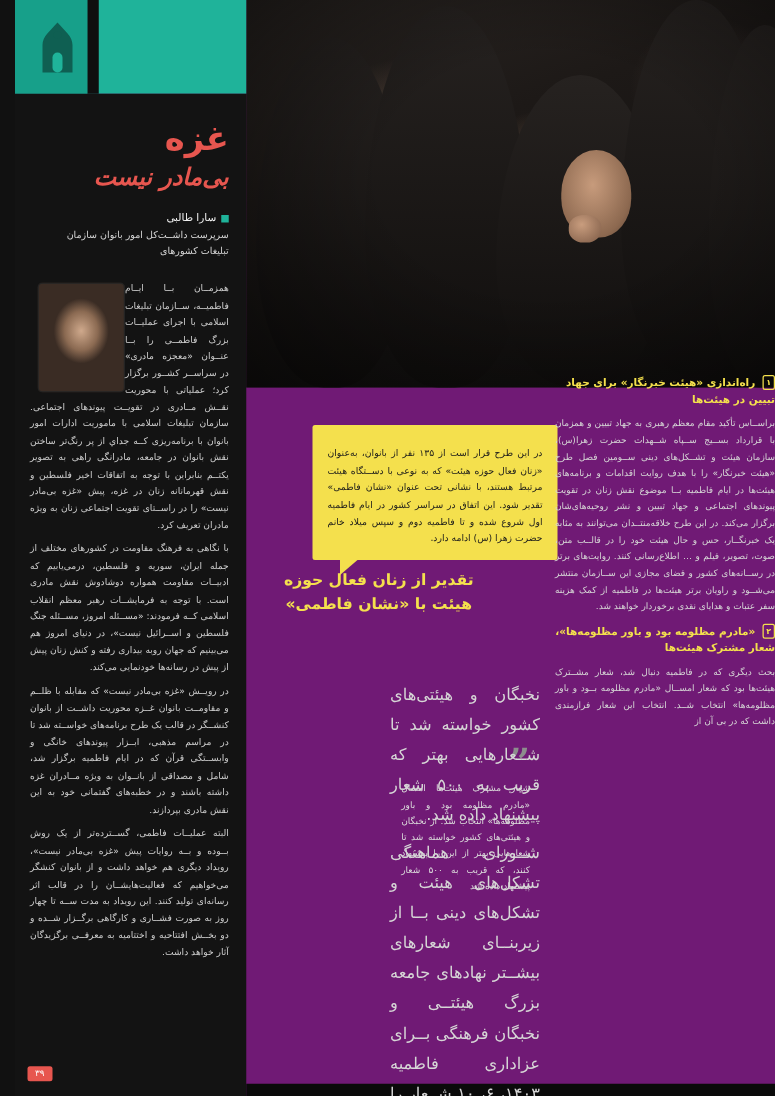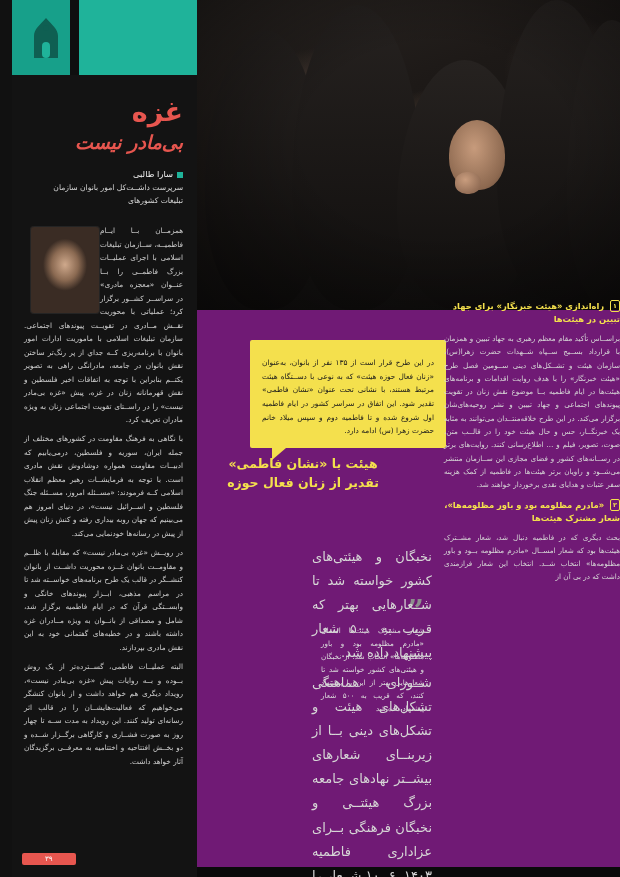--- a/index.html
+++ b/index.html
@@ -157,21 +157,21 @@
   .num {
     display: inline-block; color: #f4e04d; border: 1px solid #f4e04d;
     border-radius: 2px; font-size: 6.4px; padding: 0 2px; margin-left: 3px;
     vertical-align: 1px;
   }
 
   
   .page-num {
     position: absolute; left: 10px; bottom: 12px;
     background: #e7564f; color: #fff; font-size: 7px;
-    padding: 2px 23px; border-radius: 2px; letter-spacing: 1px;
+    padding: 2px 6px; border-radius: 2px; letter-spacing: 1px;
   }
   .bottom-band {
     position: absolute; left: 185px; bottom: 0; width: 435px; height: 10px;
     background: #0a0a0a;
   }
 </style>
 </head>
 <body>
 
 <div class="page">
@@ -219,22 +219,22 @@
 
   <div class="quote-box">
     <div class="quote-mark">”</div>
     <div>شعار مشترک هیئت‌ها امسال «مادرم مظلومه بود و باور مظلومه‌ها» انتخاب شد. از نخبگان و هیئتی‌های کشور خواسته شد تا شعارهایی بهتر از این را پیشنهاد کنند، که قریب به ۵۰۰ شعار پیشنهاد داده شد</div>
   </div>
 
   <div class="callout">
     <div>در این طرح قرار است از ۱۳۵ نفر از بانوان، به‌عنوان «زنان فعال حوزه هیئت» که به نوعی با دســتگاه هیئت مرتبط هستند، با نشانی تحت عنوان «نشان فاطمی» تقدیر شود. این اتفاق در سراسر کشور در ایام فاطمیه اول شروع شده و تا فاطمیه دوم و سپس میلاد خانم حضرت زهرا (س) ادامه دارد.</div>
   </div>
   <div class="callout-title">
+    <div>تقدیر از زنان فعال حوزه</div>
     <div>هیئت با «نشان فاطمی»</div>
-    <div>تقدیر از زنان فعال حوزه</div>
   </div>
 
   <div class="mid-col">
     <p>نخبگان و هیئتی‌های کشور خواسته شد تا شــعارهایی بهتر که قریب به ۵۰۰ شعار پیشنهاد داده شد.</p>
     <p>شــورای هماهنگی تشکل‌های هیئت و تشکل‌های دینی بــا از زیربنــای شعارهای بیشــتر نهادهای جامعه بزرگ هیئتــی و نخبگان فرهنگی بــرای عزاداری فاطمیه ۱۴۰۳، ۶، ۱۰ شــعار را به عنوان گزینه‌هــای نهایی به رأی آیین هیئت‌های کشور گذاشت و در نهایت با نظرسنجی از تمام هیئت‌ها و نخبگان فرهنگی از بین ۶ شعار، «مادرم مظلومه بود و باور مظلومه‌ها» به عنوان شــعار مشــترک جامعه محبان اهل‌بیت(ع) و هیئت‌های عــزاداری در ایام فاطمیه ۱۴۰۲ اعلام شد. در این میان، نهادهای دیگری از جمله شــهرداری و صدا و سیما هم فراتر از این اهمیت هیأتی داشته و روی این شعار کار کردند.</p>
   </div>
 
   <div class="right-col">
 
     <div class="sub-h">

